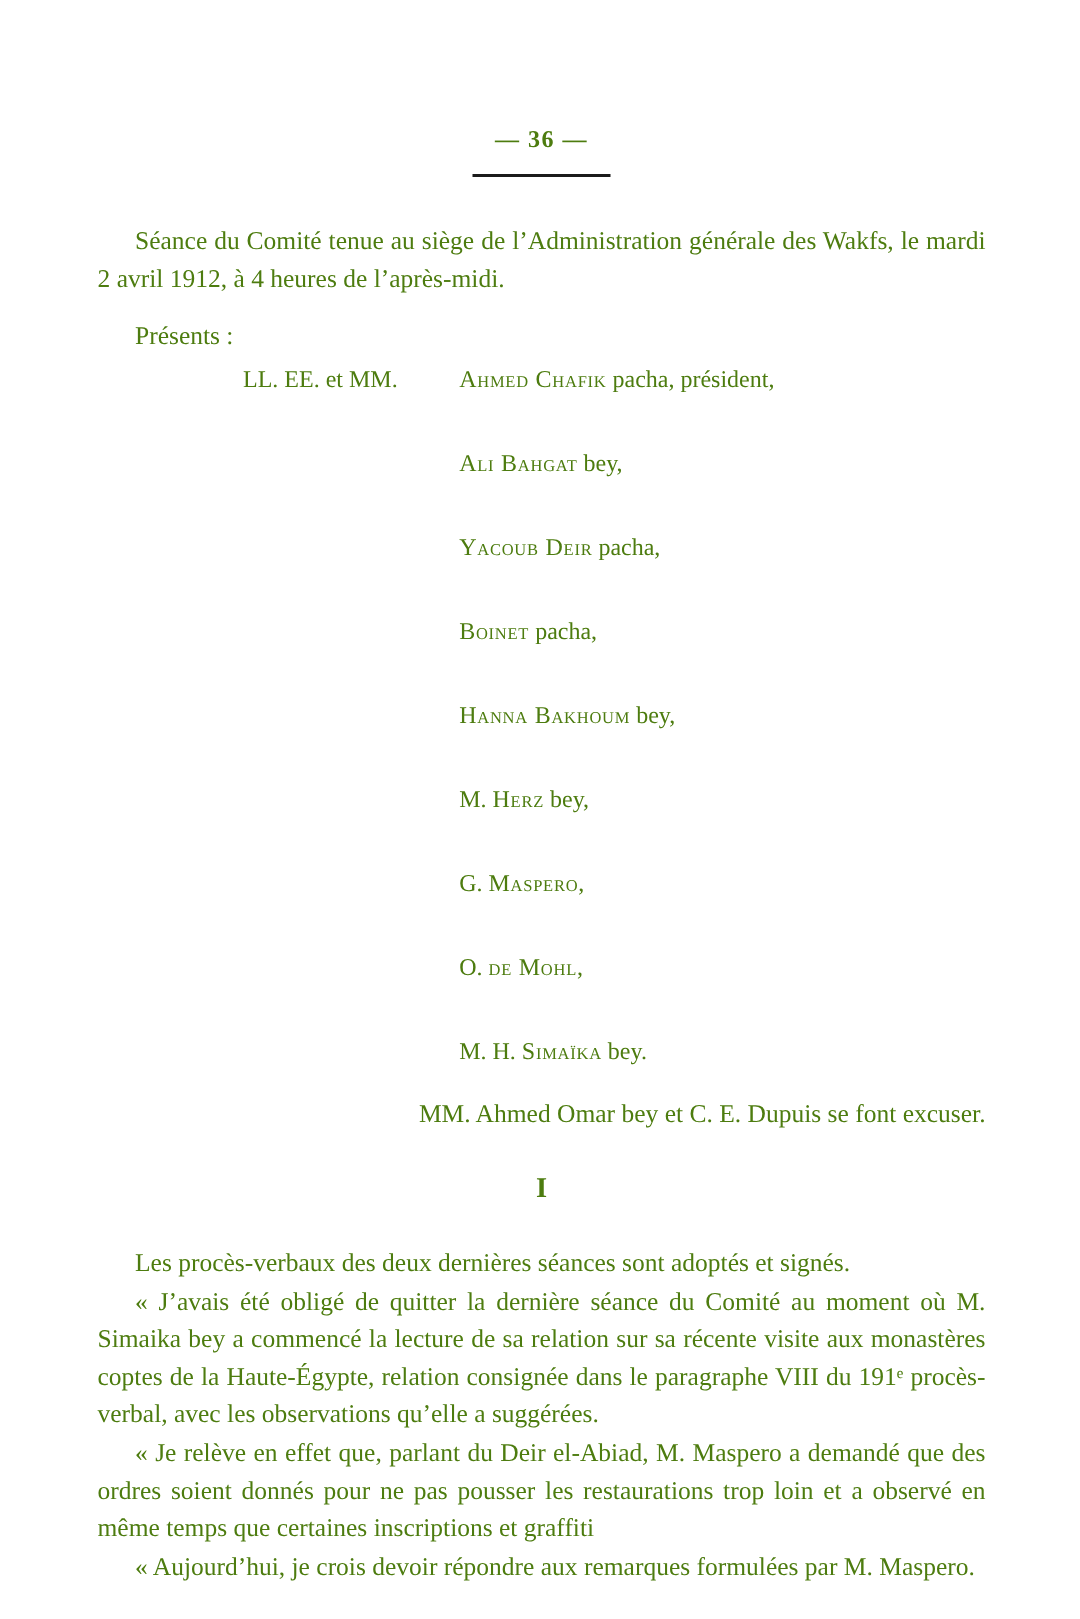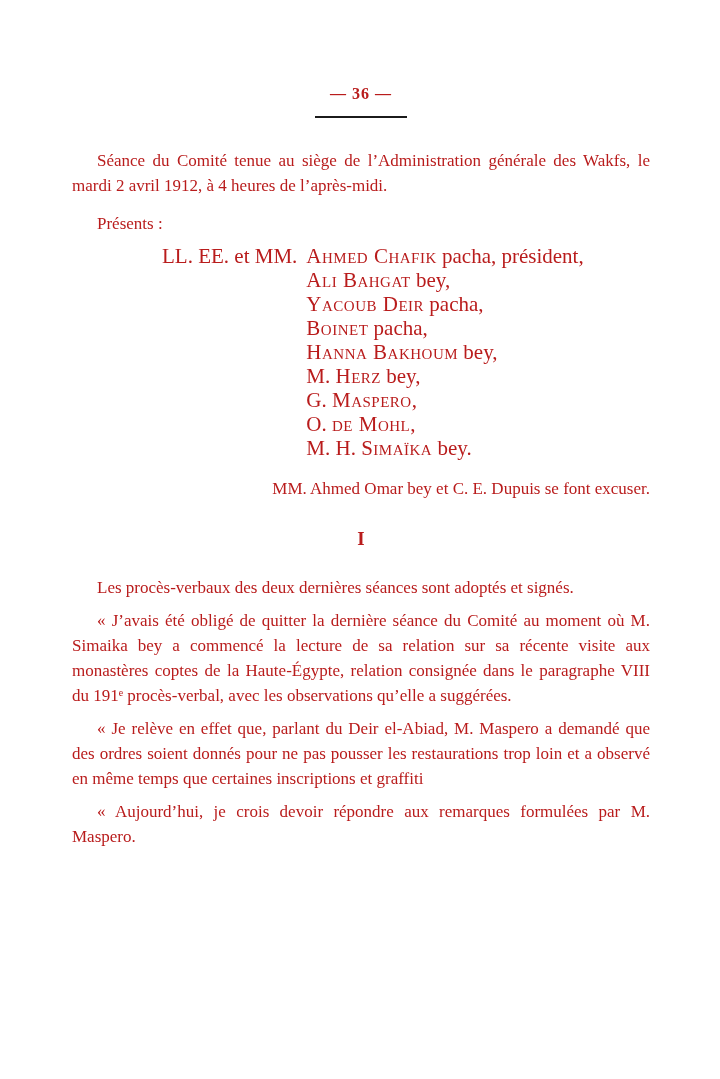--- a/index.html
+++ b/index.html
@@ -7,21 +7,21 @@
     padding: 0;
     background: #ffffff;
   }
   .page {
     position: relative;
     width: 720px;
     height: 1079px;
     box-sizing: border-box;
     padding: 84px 62px 0 64px;
     background: #ffffff;
-    color: #b91c1c;
+    color: #4d7c0f;
     font-family: "Liberation Serif", "DejaVu Serif", serif;
     overflow: hidden;
   }
   .pagenum {
     text-align: center;
     font-size: 16px;
     font-weight: bold;
     letter-spacing: 1px;
     line-height: 20px;
   }
@@ -34,34 +34,35 @@
     word-spacing: 5px;
     line-height: 26px;
   }
   .title-rule {
     width: 92px;
     height: 2px;
     background: #1b1b1b;
     margin: 12px auto 0 auto;
   }
   .para {
-    margin: 8px;
+    margin: 1px;
     font-size: 17px;
     line-height: 25px;
     text-indent: 25px;
     text-align: justify;
   }
   .p-seance { margin-top: 30px; }
   .p-presents-label { margin-top: 13px; text-align: left; }
   .presents {
     display: grid;
     grid-template-columns: max-content auto;
     margin: 6px 0 0 98px;
-    font-size: 21px;
+    font-size: 16px;
     line-height: 24px;
+    gap: 32px;
   }
   .p-col1 {
     padding-right: 9px;
     white-space: nowrap;
   }
   .sc {
     font-variant: small-caps;
     letter-spacing: 0.5px;
   }
   .p-excuses { margin-top: 16px; text-align: right; }

